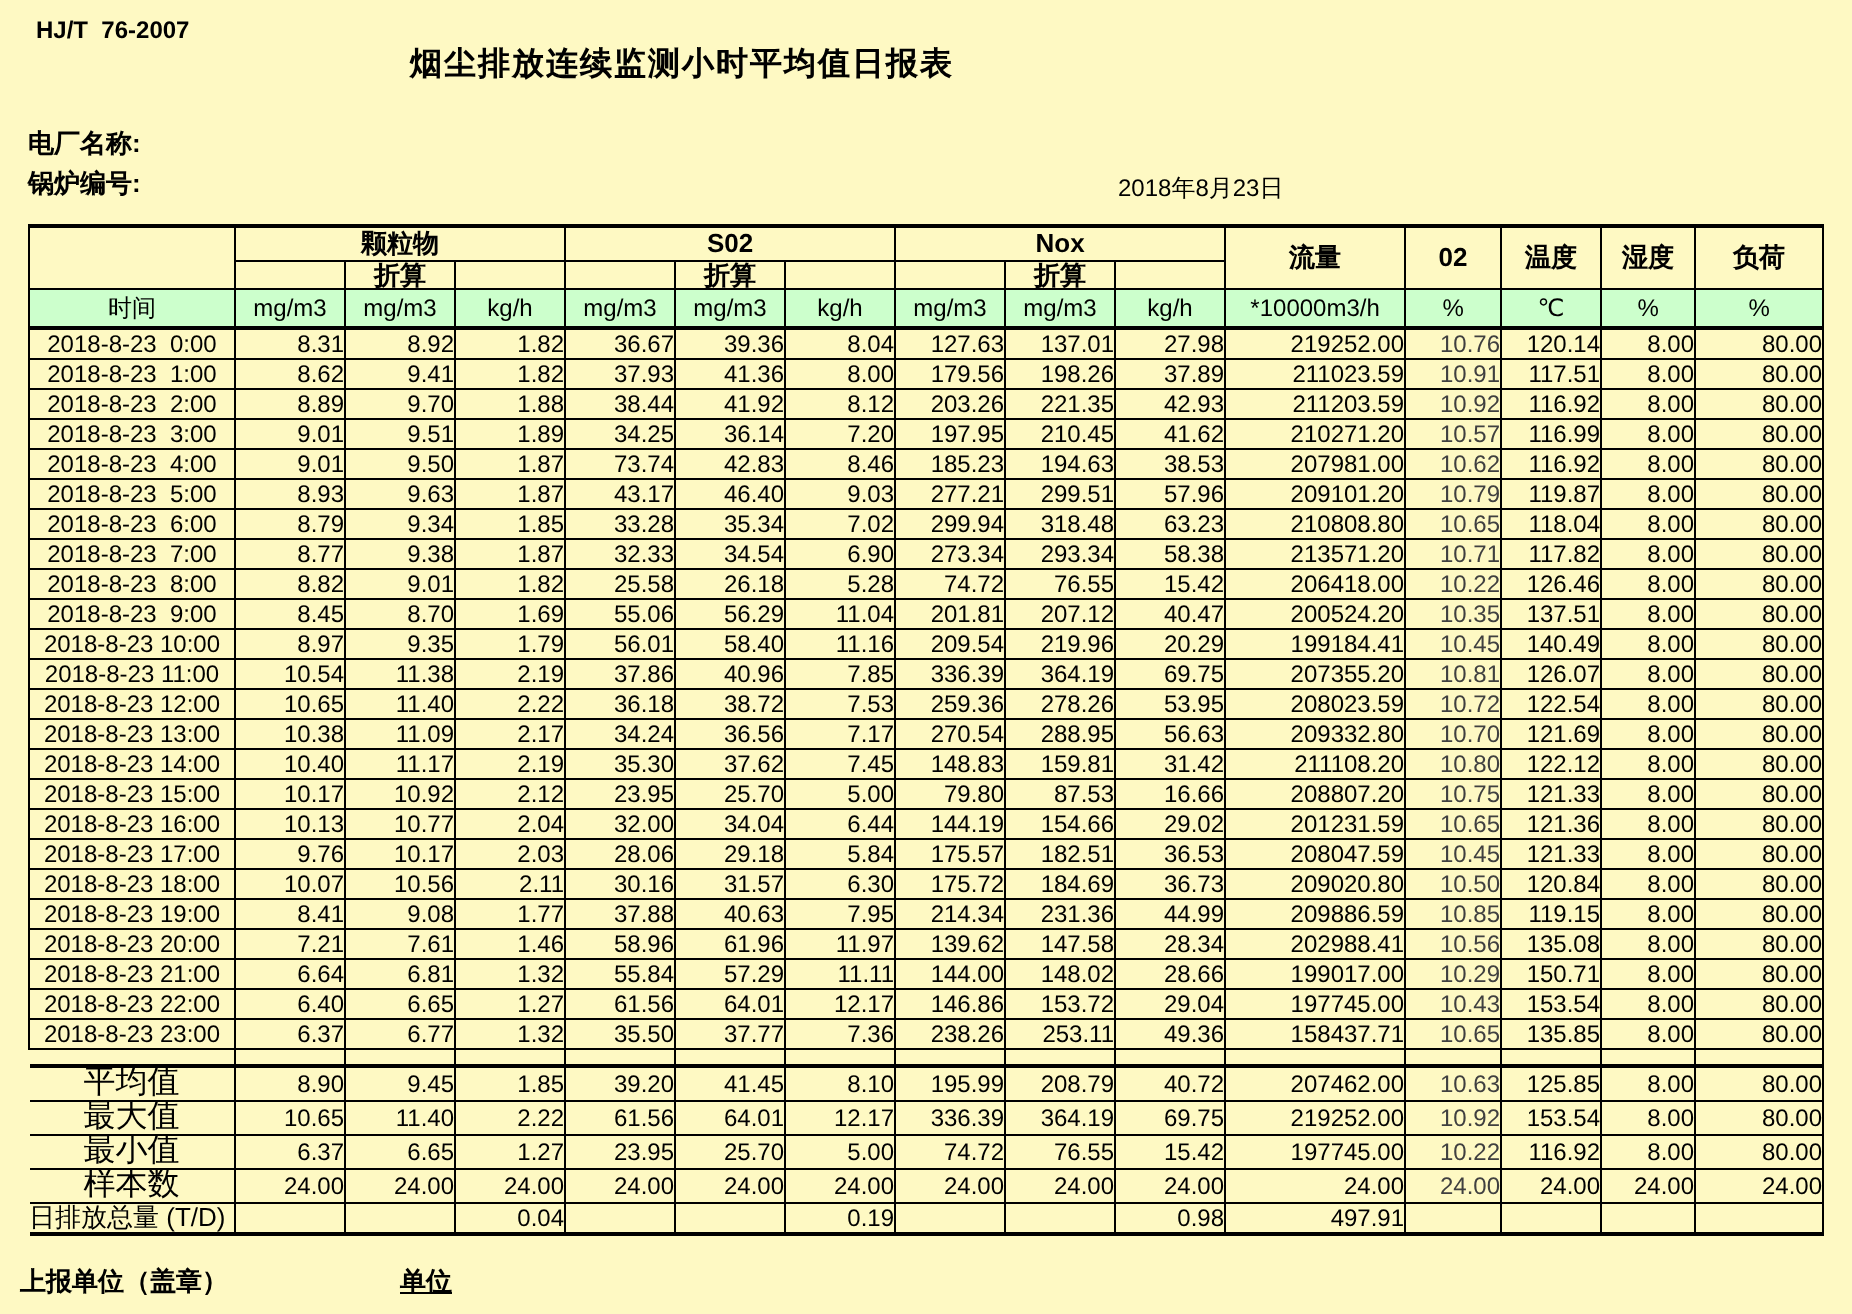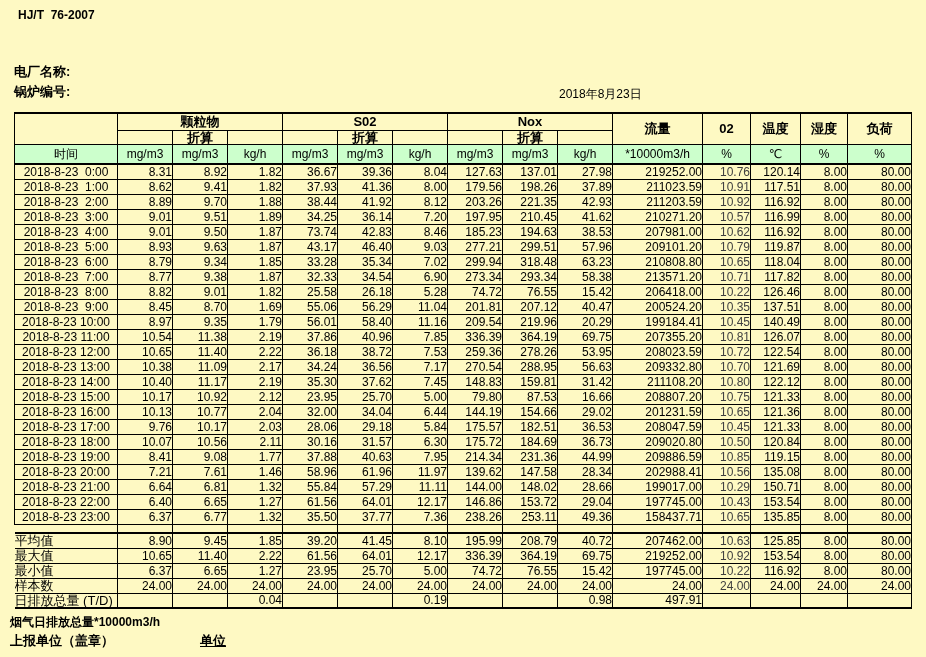--- a/index.html
+++ b/index.html
@@ -33,29 +33,30 @@
   td.c-time{text-align:center;}
   td.num{text-align:right;padding-right:14px;}
   td.flow{text-align:right;padding-right:18px;}
   td.o2{text-align:right;padding-right:11px;color:#404040;}
   td.temp{text-align:right;padding-right:7px;}
   td.hum{text-align:right;padding-right:10px;}
   td.load{text-align:right;padding-right:12px;}
   tr.spacer td{border-bottom-width:2px;}
   tr.last td{border-bottom-width:2px;}
   td.noleft{border-left:none !important;}
-  td.sum-label{text-align:left;padding-right:3px;font-size:13px;}
+  td.sum-label{text-align:center;padding-right:3px;font-size:16px;}
   td.total-label{text-align:left;padding-left:0;font-size:13px;}
   tr.hr1 th.corner{border-bottom-width:1px;}
 </style>
 </head>
 <body>
 
 <div class="page">
   <div class="abs std">HJ/T  76-2007</div>
+  <div class="abs title">烟尘排放连续监测小时平均值日报表</div>
   <div class="abs lbl plant">电厂名称:</div>
   <div class="abs lbl boiler">锅炉编号:</div>
   <div class="abs date">2018年8月23日</div>
 
   <table class="rep">
     <colgroup>
       <col style="width:103px">
       <col style="width:55px">
         <col style="width:55px">
         <col style="width:55px">
@@ -619,16 +620,15 @@
           <td class="num">0.98</td>
           <td class="flow g2">497.91</td>
           <td class="o2 g2"></td>
           <td class="temp g2"></td>
           <td class="hum g2"></td>
           <td class="load g2 br2"></td>
         </tr>
       </tbody>
   </table>
 
-  <div class="abs f1">烟气日排放总量*10000m3/h</div>
   <div class="abs f2">上报单位（盖章）</div>
   <div class="abs f3">单位</div>
 </div>
 
 </body></html>

